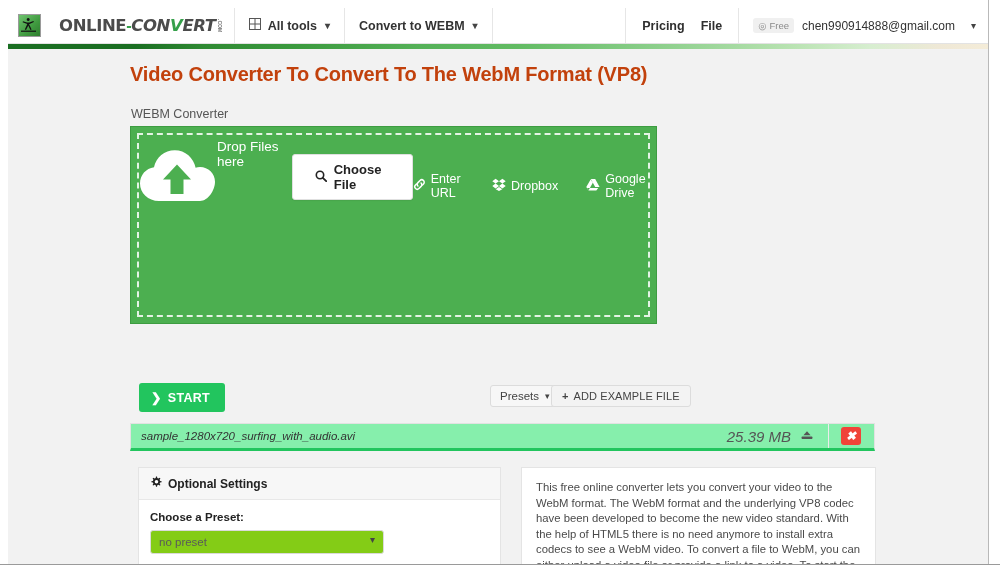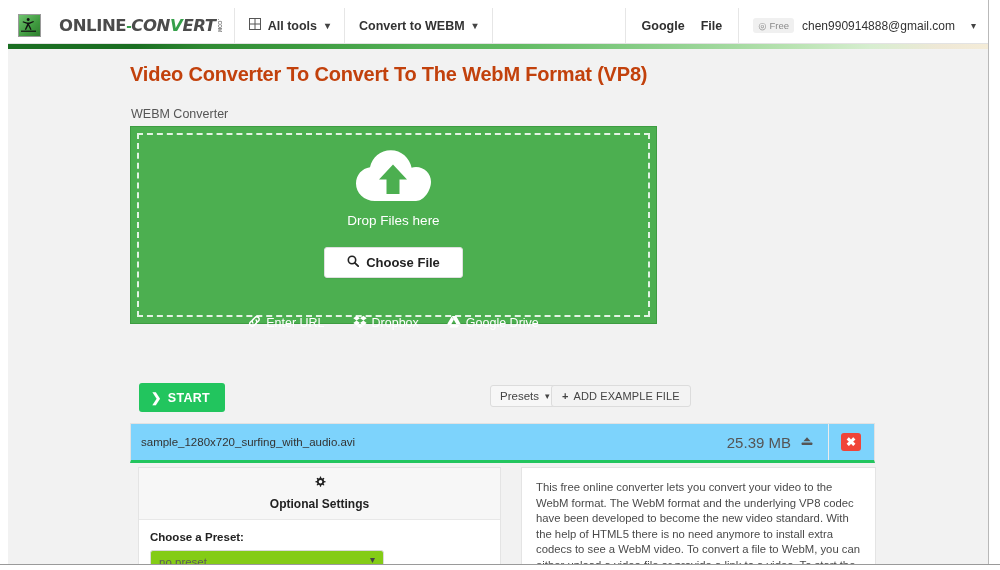--- a/index.html
+++ b/index.html
@@ -112,21 +112,21 @@
     width: 527px; height: 198px;
     background: #4caf50;
     border: 1px solid #3d9c41;
     box-sizing: border-box;
     padding: 6px;
   }
   .dropzone-inner {
     width:100%; height:100%;
     border: 2px dashed rgba(255,255,255,0.85);
     box-sizing:border-box;
-    display:flex; flex-direction:column; align-items:center;
+    display:flex; flex-direction:row; align-items:flex-start;
     justify-content:flex-start;
   }
   .cloud-icon { margin-top: 12px; }
   .drop-label { color:#fff; font-size:13.5px; margin-top:4px; }
   .choose-btn {
     margin-top: 19px;
     background:#fff; border:1px solid #e0e0e0; border-radius:3px;
     padding: 7px 22px; font-size:13px; font-weight:bold; color:#222;
     display:flex; align-items:center; gap:7px; cursor:pointer;
     box-shadow: 0 1px 1px rgba(0,0,0,0.06);
@@ -158,43 +158,43 @@
     position:absolute; left:543px; top:336px;
     background:#f3f3f3; border:1px solid #dcdcdc; border-radius:3px;
     font-size:11px; color:#444; padding:4px 10px;
     display:flex; align-items:center; gap:5px; cursor:pointer;
     letter-spacing:0.1px;
   }
 
   
   .file-row {
     position:absolute; left:122px; top:374px;
-    width: 745px; height: 40px;
-    background:#7dd3fc; border:1px solid #e2e2e2; border-bottom:3px solid #22c55e;
+    width: 745px; height: 28px;
+    background:#86efac; border:1px solid #e2e2e2; border-bottom:3px solid #22c55e;
     box-sizing:border-box;
-    display:flex; align-items:center;
+    display:flex; align-items:center;font-style:italic;
   }
   .file-name { font-size:11.5px; color:#333; margin-left:10px; flex:1 1 auto; }
   .file-size { font-size:15px; color:#555; margin-right:9px; }
   .file-dl { margin-right: 14px; cursor:pointer; display:flex; align-items:center;}
   .file-sep { width:1px; height:100%; background:#ececec; }
   .file-x {
     width: 20px; height: 18px; margin: 0 13px 0 12px;
     background:#f04438; border-radius:3px; color:#fff;
     display:flex; align-items:center; justify-content:center;
     font-size: 12px; font-weight:bold; cursor:pointer; line-height:1;
   }
 
   
   .left-col { position:absolute; left:130px; top:418px; width:363px; }
   .panel { background:#fff; border:1px solid #e4e4e4; box-sizing:border-box; }
   .panel-head {
     background:#f7f7f7; border-bottom:1px solid #e8e8e8;
     padding: 8px 11px; font-size:12px; font-weight:bold; color:#222;
-    display:flex; align-items:center; gap:6px;flex-direction:column;
+    display:flex; align-items:center; gap:6px;
   }
   .panel-body { padding: 11px 11px 13px 11px; }
   .field-label { font-size:11.5px; font-weight:bold; color:#222; margin-bottom:7px; }
   .select-box {
     position:relative; width:232px; height:22px;
     background:#84cc16; border:1px solid #dadada; border-radius:3px;
     display:flex; align-items:center; cursor:pointer;
   }
   .select-val { font-size:11.5px; color:#5a5a5a; margin-left:8px; }
   .select-caret { position:absolute; right:8px; top:3px; font-size:10px; color:#444; }
@@ -249,21 +249,21 @@
     </div>
 
     <div class="hdr-cell">
       <span>Convert to WEBM</span>
       <span class="caret">▾</span>
     </div>
 
     <div class="hdr-spacer"></div>
 
     <div class="hdr-links">
-      <span class="hdr-link">Google</span>
+      <span class="hdr-link">Pricing</span>
       <span class="hdr-link">File</span>
     </div>
 
 
     <div class="acct-cell">
       <span class="badge-free">
         <span>◎</span>
         <span>Free</span>
       </span>
       <span class="acct-mail">chen990914888@gmail.com</span>

